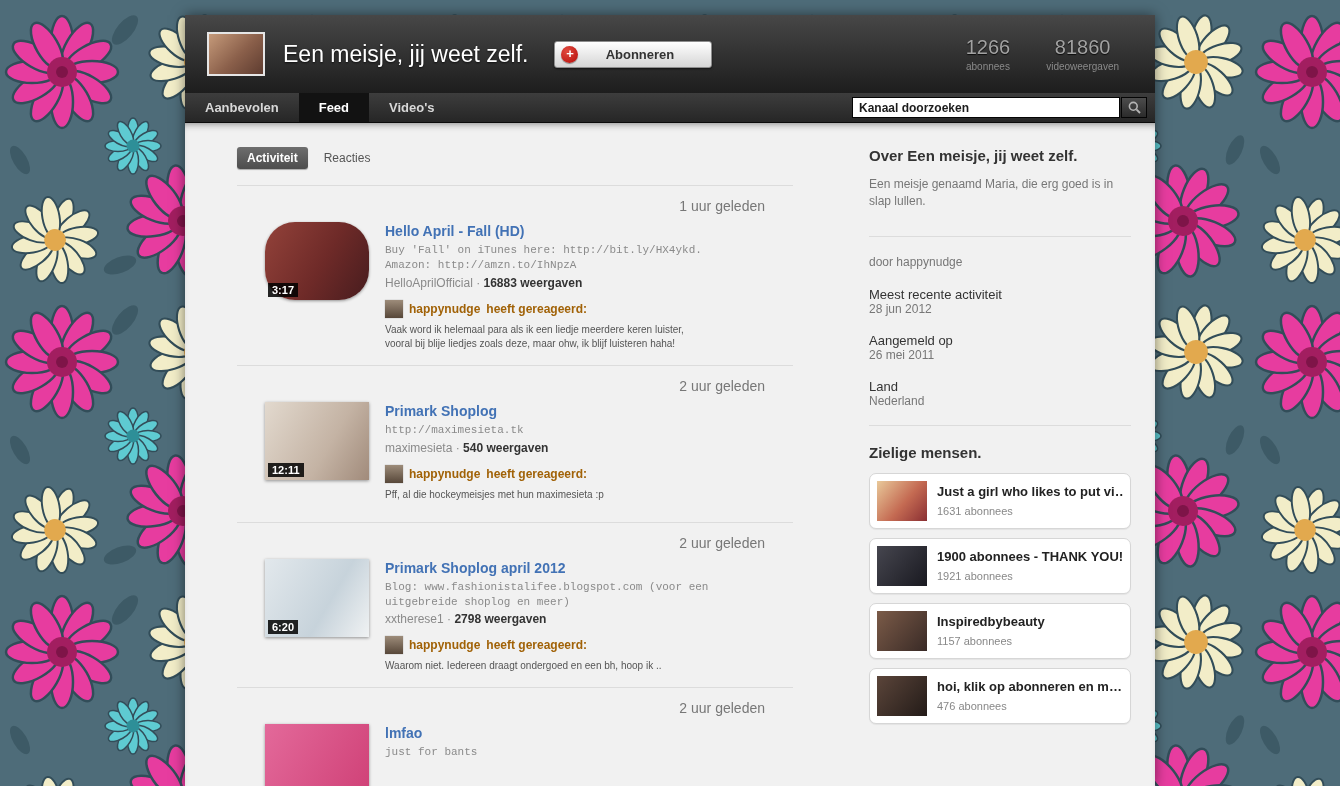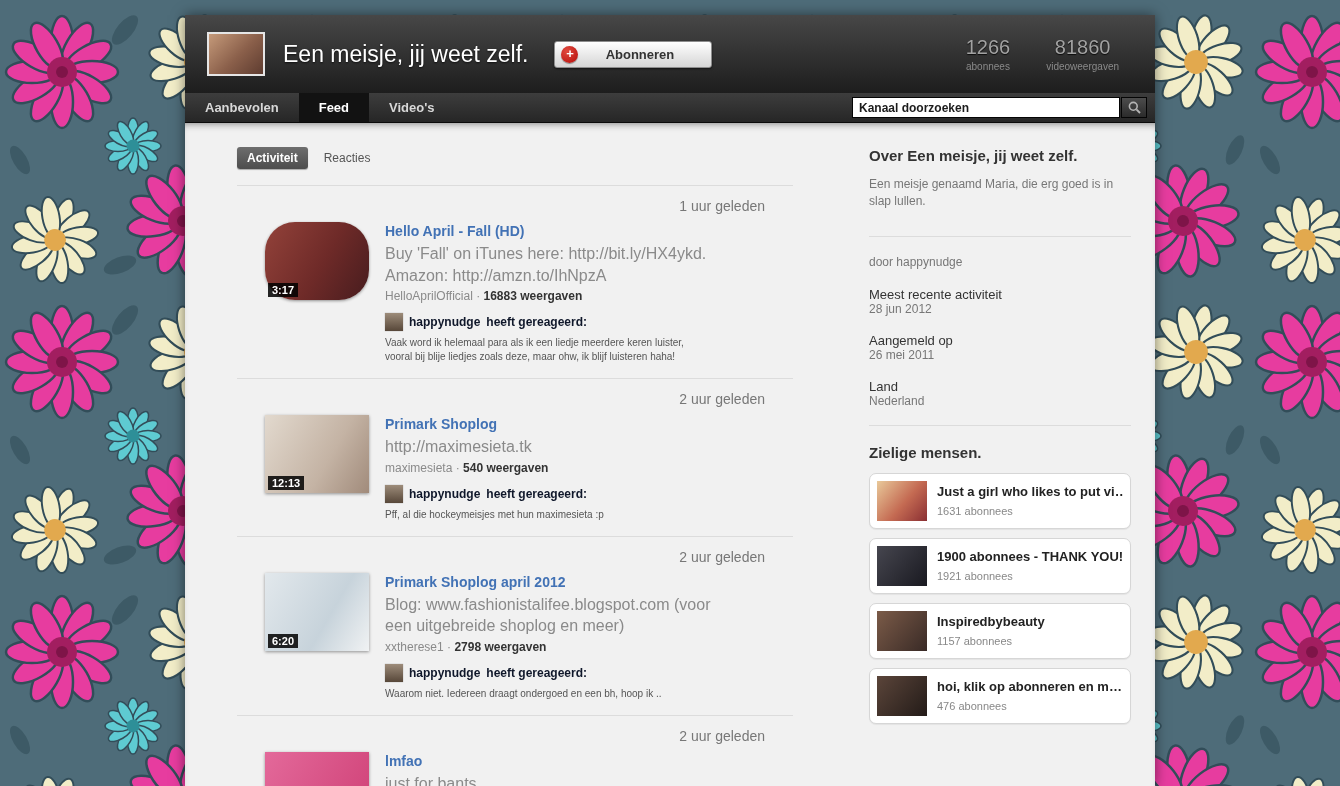--- a/index.html
+++ b/index.html
@@ -106,24 +106,24 @@
   .duration {
     position: absolute; left: 3px; bottom: 3px;
     background: rgba(0,0,0,.85); color: #fff;
     font-size: 11px; font-weight: bold; padding: 1px 4px;
   }
   .item-text { margin-left: 16px; width: 404px; }
   .item-title {
     display: inline-block; color: #4272b5; font-size: 14px; font-weight: bold;
     text-decoration: none; cursor: pointer; margin-bottom: 4px;
   }
-  .item-desc { font-size: 16px; color: #8a8a8a; line-height: 1.35; white-space: pre-line; max-width: 330px; }
+  .item-desc { font-size: 11px; color: #8a8a8a; line-height: 1.35; white-space: pre-line; max-width: 330px; font-family: Liberation Mono, monospace; }
   .item-meta { font-size: 12px; color: #8a8a8a; margin-top: 3px; }
   .views { color: #333; font-weight: bold; }
-  .comment-head { display: flex; align-items: center; gap: 6px; margin-top: 10px; font-size: 12px; color: #0f172a; font-weight: bold; }
+  .comment-head { display: flex; align-items: center; gap: 6px; margin-top: 10px; font-size: 12px; color: #a16207; font-weight: bold; }
   .c-avatar { width: 18px; height: 18px; flex: none; background: linear-gradient(#9d8c7a, #574739); box-shadow: 0 0 1px #999; }
   .comment-text { font-size: 10px; color: #555; line-height: 1.4; margin-top: 5px; max-width: 320px; }
 
   
   .side-heading { font-size: 15px; font-weight: bold; color: #333; margin-bottom: 12px; }
   .about-text { font-size: 12px; color: #777; line-height: 1.4; margin-bottom: 26px; max-width: 250px; }
   .side-divider { border: none; border-top: 1px solid #dcdcdc; margin: 14px 0 18px 0; }
   .owner { font-size: 12px; color: #777; margin-bottom: 18px; }
   .detail-row { display: flex; justify-content: space-between; font-size: 12px; margin-bottom: 17px; flex-direction: column; }
   .detail-label { color: #333; font-size: 13px; }
@@ -263,21 +263,21 @@
             </div>
             <div class="comment-text">Vaak word ik helemaal para als ik een liedje meerdere keren luister, vooral bij blije liedjes zoals deze, maar ohw, ik blijf luisteren haha!</div>
           </div>
         </div>
       </div>
 
       <div class="feed-item">
         <div class="item-time">2 uur geleden</div>
         <div class="item-body">
           <div class="thumb t2">
-            <span class="duration">12:13</span>
+            <span class="duration">12:11</span>
           </div>
           <div class="item-text">
             <a class="item-title">Primark Shoplog</a>
             <div class="item-desc">http://maximesieta.tk</div>
             <div class="item-meta">
               <span>maximesieta</span>
               <span>·</span>
               <span class="views">540 weergaven</span>
             </div>
             <div class="comment-head">

